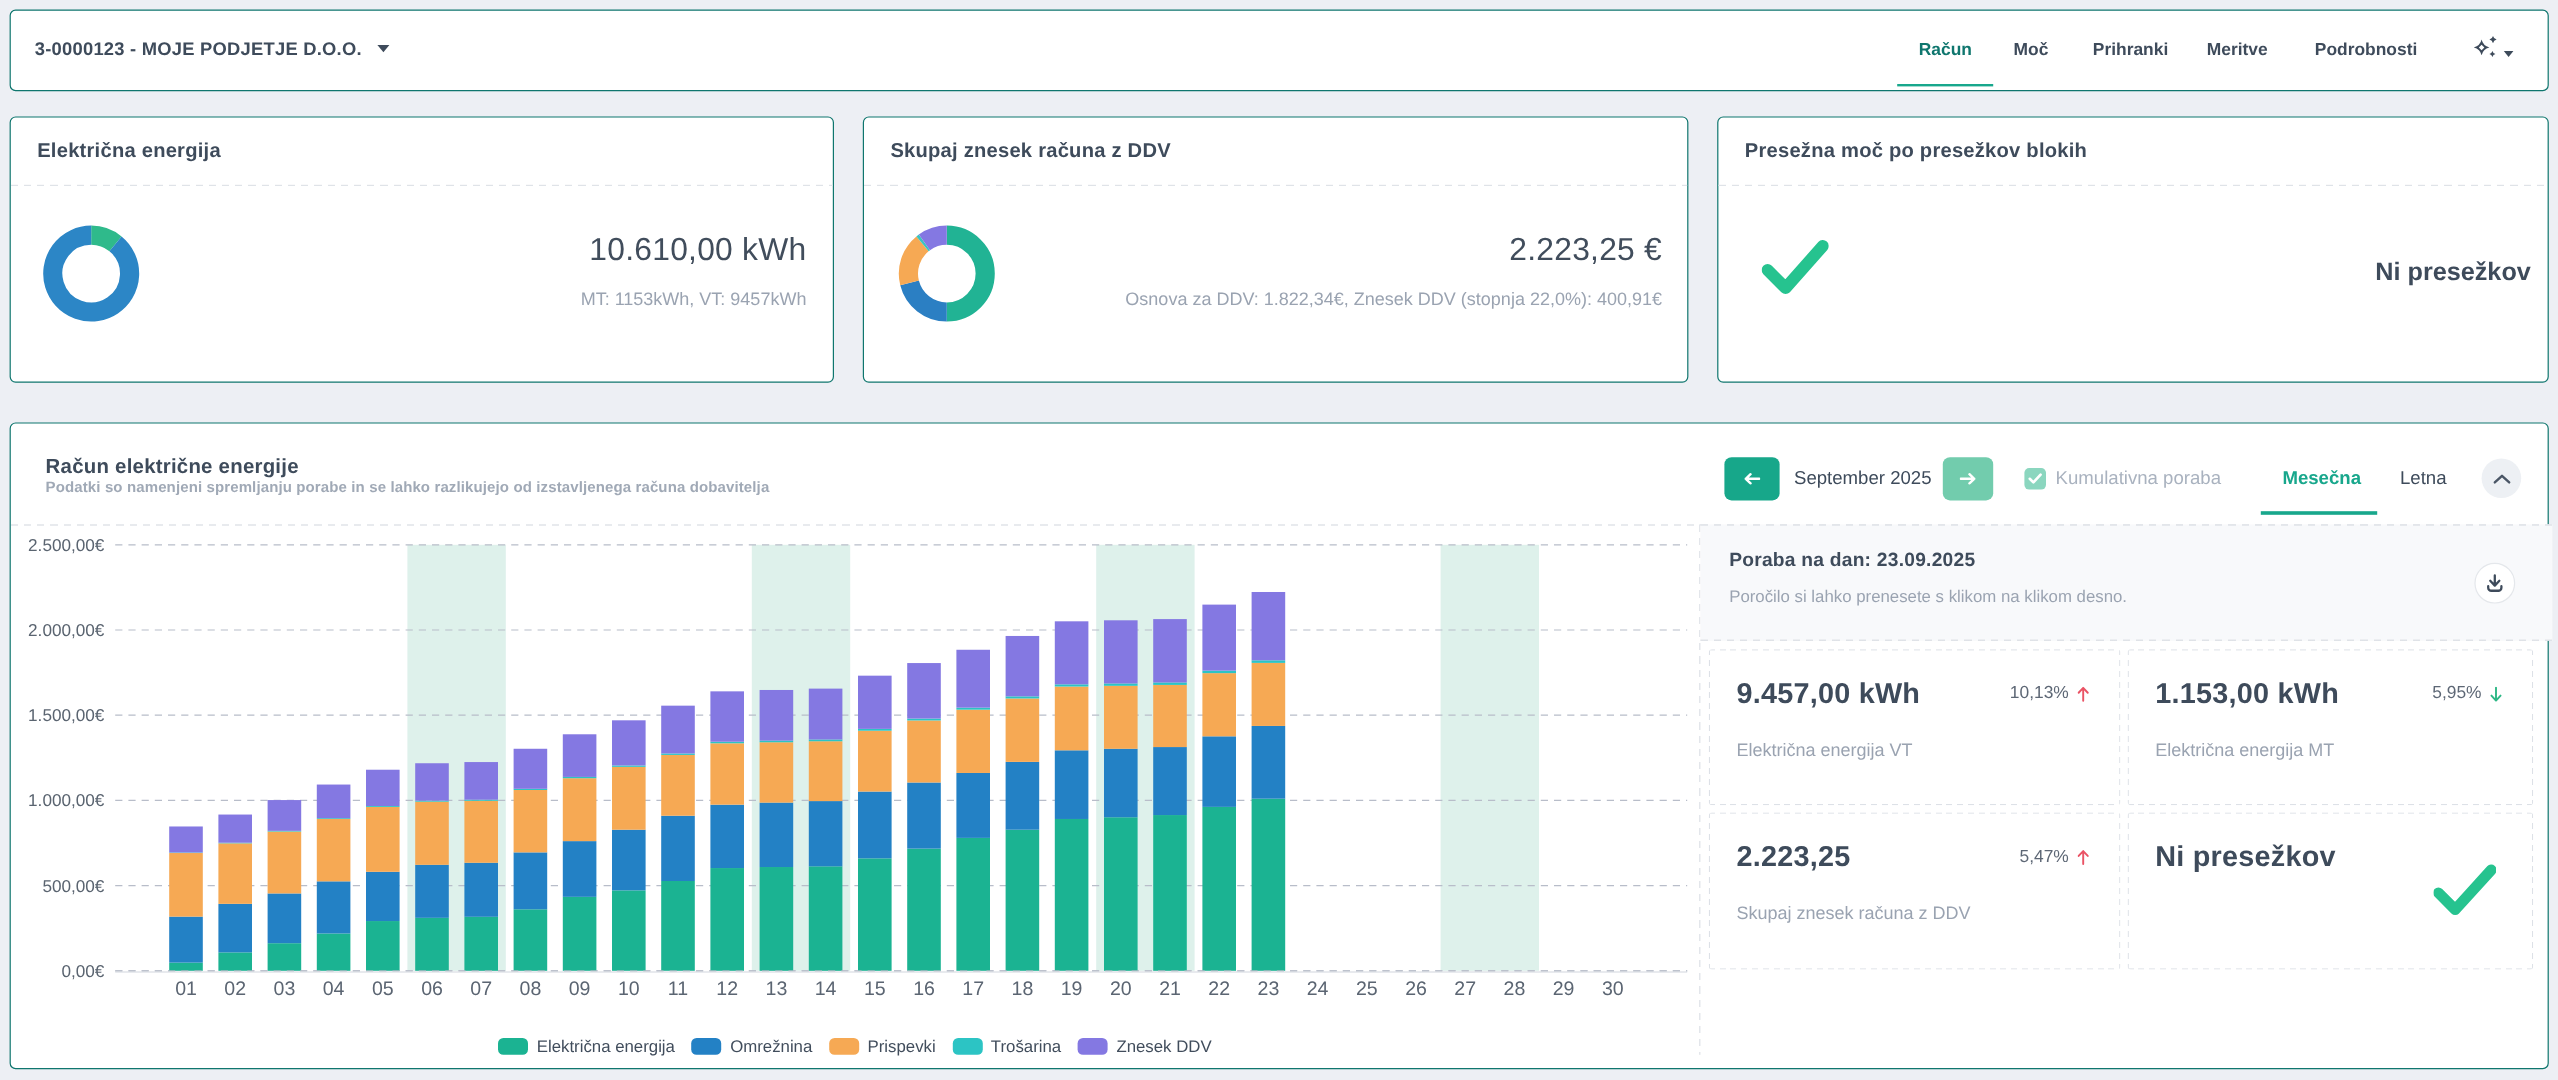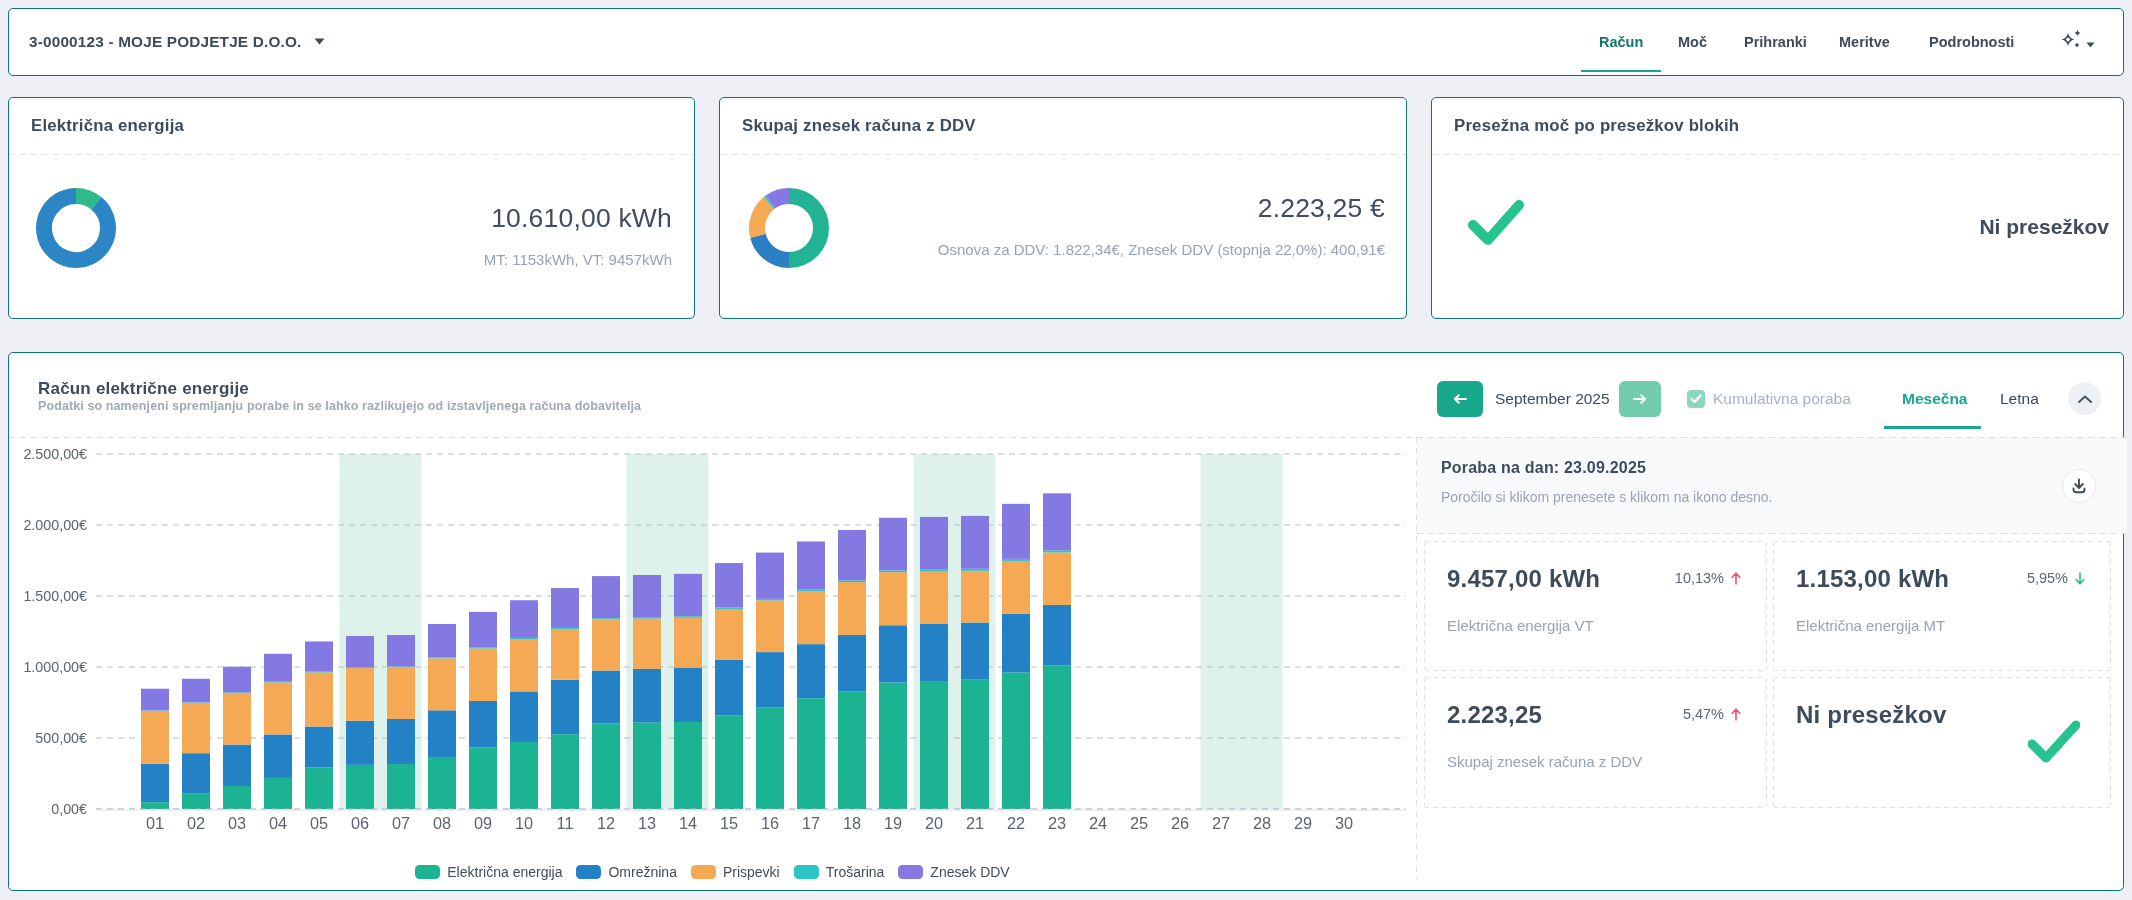--- a/index.html
+++ b/index.html
@@ -7,21 +7,21 @@
 .abs > svg { display:block; }
 .card { position:absolute; background:#fff; border-radius:5px; border:1px solid #0f766e; }
 .ctitle { font-weight:bold; color:#3e4b5b; padding:18px 22px 0 22px; letter-spacing:.2px; font-size:16.8px; }
 .csep { height:1px; background:repeating-linear-gradient(90deg,#dfe3e8 0 6px,transparent 6px 11px); margin-top:18px; }
 
 #topbar { left:8px; top:8px; width:2116px; height:68px; }
 #company { position:absolute; left:20px; top:24px; font-size:15.3px; font-weight:bold; letter-spacing:.2px; }
 #company svg { margin-left:7px; vertical-align:1px; }
 .nav { position:absolute; top:0; height:68px; line-height:66px; font-size:14.5px; font-weight:bold; color:#3e4b5b; }
 
-#value1 { position:absolute; right:22px; top:105px; text-align:right; }
+#value1 { position:absolute; right:22px; top:95px; text-align:right; }
 .bigval { font-size:26.5px; color:#414d5c; letter-spacing:.2px; }
 .subval { font-size:15px; color:#9aa3b1; margin-top:17px; }
 
 #bigcard { left:8px; top:352px; width:2116px; height:539px; }
 #chartTitle { position:absolute; left:29px; top:26px; font-size:17px; font-weight:bold; letter-spacing:.2px; }
 #chartSub { position:absolute; left:29px; top:46px; font-size:12.5px; font-weight:600; color:#a0a9b6; letter-spacing:.1px; }
 #hdrSep { position:absolute; left:0; top:84px; width:2116px; height:1px; background:repeating-linear-gradient(90deg,#d9dde3 0 6px,transparent 6px 11px); }
 #vSep { position:absolute; left:1407px; top:84px; height:442px; width:1px; background:repeating-linear-gradient(180deg,#dce0e6 0 6px,transparent 6px 11px); }
 .chart { position:absolute; left:0; top:88px; }
 .legend { position:absolute; left:0px; top:511px; width:1407px; display:flex; justify-content:center; gap:14px; font-size:14px; color:#414d5c; align-items:center; }
@@ -306,21 +306,21 @@
   <div class="legend">
       <span class="litem"><span class="sw" style="background:#1bb392"></span>Električna energija</span>
       <span class="litem"><span class="sw" style="background:#2381c5"></span>Omrežnina</span>
       <span class="litem"><span class="sw" style="background:#f6a954"></span>Prispevki</span>
       <span class="litem"><span class="sw" style="background:#2cc4c4"></span>Trošarina</span>
       <span class="litem"><span class="sw" style="background:#8478e2"></span>Znesek DDV</span>
     </div>
 
   <div id="pHead">
     <div class="t1">Poraba na dan: 23.09.2025</div>
-    <div class="t2">Poročilo si klikom prenesete s klikom na ikono desno.</div>
+    <div class="t2">Poročilo si lahko prenesete s klikom na klikom desno.</div>
   </div>
   <div id="dlbtn">
       <svg width="18" height="18" viewBox="0 0 18 18">
         <path d="M9 2.5 V10.5 M5.2 7 L9 11 L12.8 7" fill="none" stroke="#3e4b5b" stroke-width="1.9" stroke-linecap="round" stroke-linejoin="round"></path>
         <path d="M3.5 11.5 v1.2 a2.6 2.6 0 0 0 2.6 2.6 h5.8 a2.6 2.6 0 0 0 2.6 -2.6 v-1.2" fill="none" stroke="#3e4b5b" stroke-width="1.9" stroke-linecap="round"></path>
       </svg>
     </div>
 
   <div class="sbox" style="left:1415px; top:188px; width:343px; height:130px;">
     <div class="sval">9.457,00 kWh</div>

